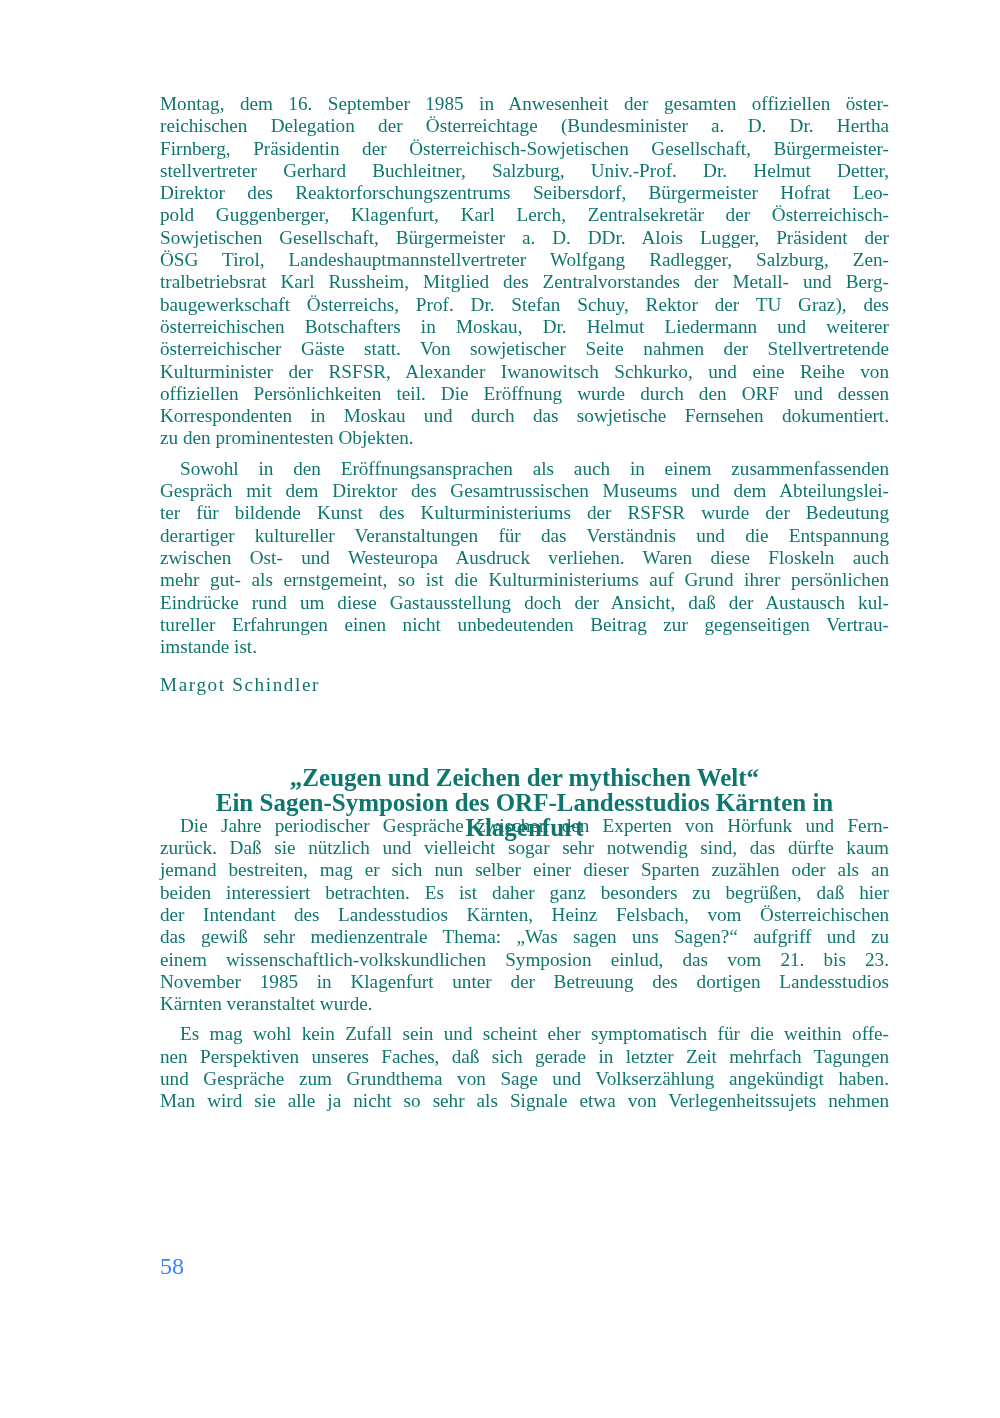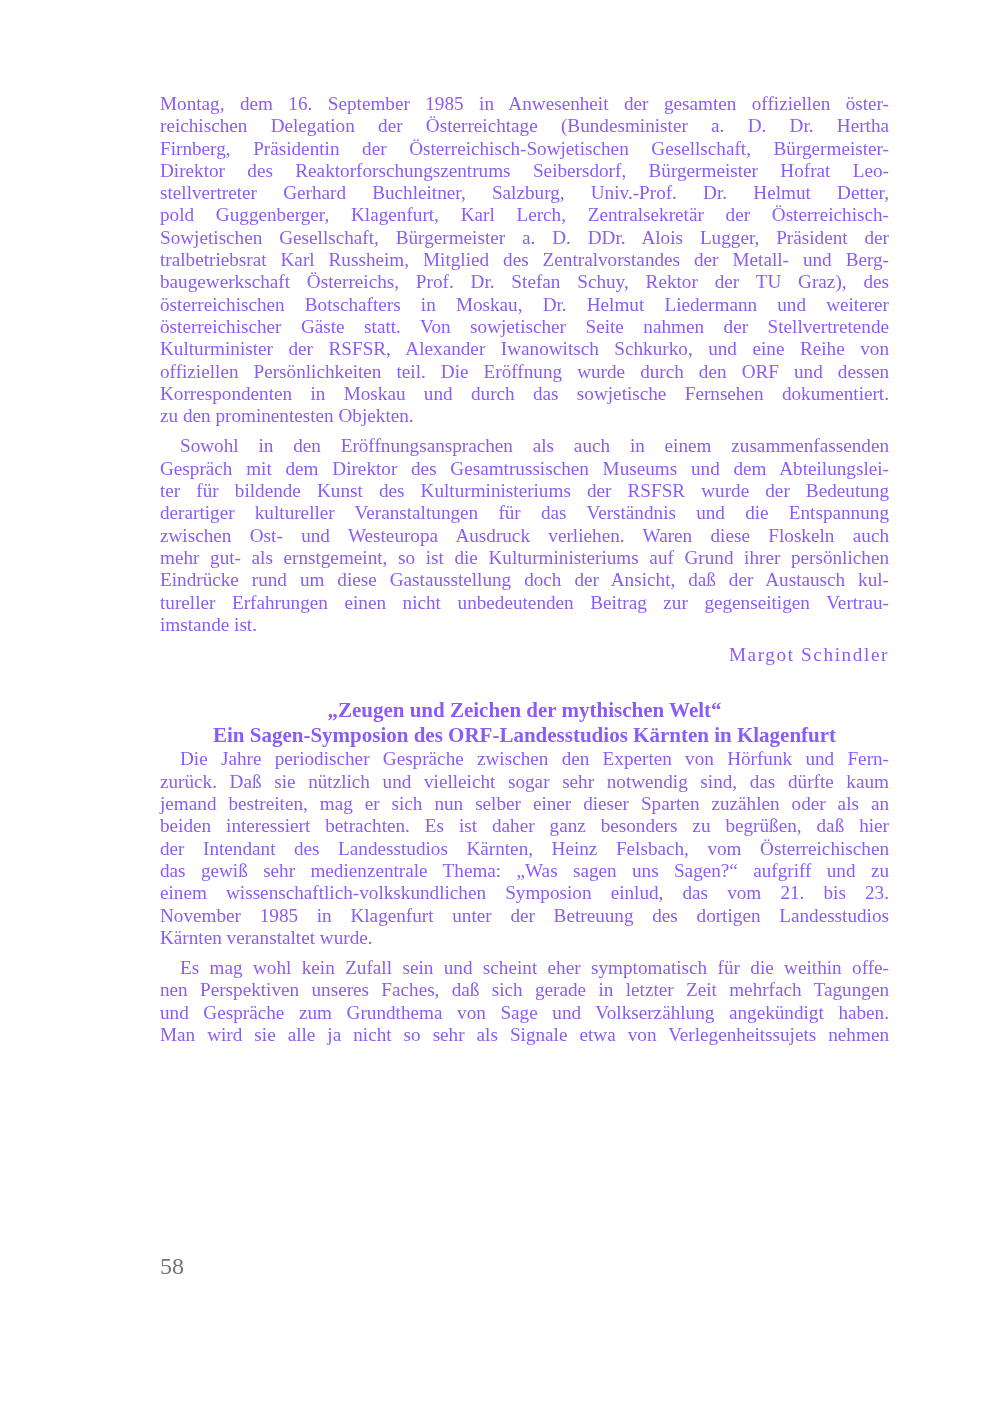--- a/index.html
+++ b/index.html
@@ -1,39 +1,40 @@
 <!DOCTYPE html>
 <html><head>
 <meta charset="utf-8">
 <style>
   html, body { margin:0; padding:0; background:#ffffff; }
   body { width:1000px; height:1418px; position:relative; overflow:hidden; }
-  .page { position:absolute; left:160px; top:93px; width:729px; color:#8b5cf6;
+  .page { position:absolute; left:160px; top:93px; width:729px; color:#0f766e;
     font-family:"Liberation Serif", "DejaVu Serif", serif; font-size:19.2px; line-height:22.3px; }
   .line { display:block; text-align:justify; text-align-last:justify; white-space:nowrap; height:22.3px; overflow:visible; }
   .line.last { text-align-last:left; }
   .line.indent { padding-left:20px; }
   .para { margin:0 0 8px 0; }
-  .sig { text-align:right; letter-spacing:1.6px; height:22.3px; margin-top:8px; }
-  .titles { margin-top:32px; text-align:center; font-weight:bold; font-size:21px; line-height:25px; }
+  .sig { text-align:left; letter-spacing:1.6px; height:22.3px; margin-top:16px; }
+  .titles { margin-top:68px; text-align:center; font-weight:bold; font-size:25px; line-height:25px; }
   .titles div { height:25px; }
-  .pagenum { position:absolute; left:160px; top:1253px; font-family:"Liberation Serif", serif; font-size:24px; color:#737373; }
+  .pagenum { position:absolute; left:160px; top:1253px; font-family:"Liberation Serif", serif; font-size:24px; color:#3b82f6; }
 </style>
 </head>
 <body>
 
 <div class="page">
   <div id="a1p1" class="para">
       <span class="line">Montag, dem 16. September 1985 in Anwesenheit der gesamten offiziellen öster-</span>
       <span class="line">reichischen Delegation der Österreichtage (Bundesminister a. D. Dr. Hertha</span>
       <span class="line">Firnberg, Präsidentin der Österreichisch-Sowjetischen Gesellschaft, Bürgermeister-</span>
+      <span class="line">stellvertreter Gerhard Buchleitner, Salzburg, Univ.-Prof. Dr. Helmut Detter,</span>
       <span class="line">Direktor des Reaktorforschungszentrums Seibersdorf, Bürgermeister Hofrat Leo-</span>
-      <span class="line">stellvertreter Gerhard Buchleitner, Salzburg, Univ.-Prof. Dr. Helmut Detter,</span>
       <span class="line">pold Guggenberger, Klagenfurt, Karl Lerch, Zentralsekretär der Österreichisch-</span>
       <span class="line">Sowjetischen Gesellschaft, Bürgermeister a. D. DDr. Alois Lugger, Präsident der</span>
+      <span class="line">ÖSG Tirol, Landeshauptmannstellvertreter Wolfgang Radlegger, Salzburg, Zen-</span>
       <span class="line">tralbetriebsrat Karl Russheim, Mitglied des Zentralvorstandes der Metall- und Berg-</span>
       <span class="line">baugewerkschaft Österreichs, Prof. Dr. Stefan Schuy, Rektor der TU Graz), des</span>
       <span class="line">österreichischen Botschafters in Moskau, Dr. Helmut Liedermann und weiterer</span>
       <span class="line">österreichischer Gäste statt. Von sowjetischer Seite nahmen der Stellvertretende</span>
       <span class="line">Kulturminister der RSFSR, Alexander Iwanowitsch Schkurko, und eine Reihe von</span>
       <span class="line">offiziellen Persönlichkeiten teil. Die Eröffnung wurde durch den ORF und dessen</span>
       <span class="line">Korrespondenten in Moskau und durch das sowjetische Fernsehen dokumentiert.</span>
       <span class="line last">zu den prominentesten Objekten.</span>
     </div>
   <div id="a1p2" class="para">

